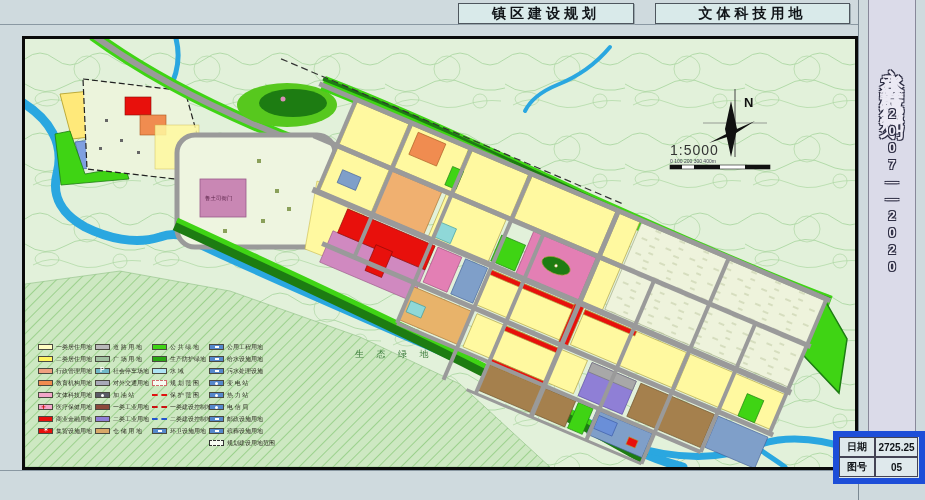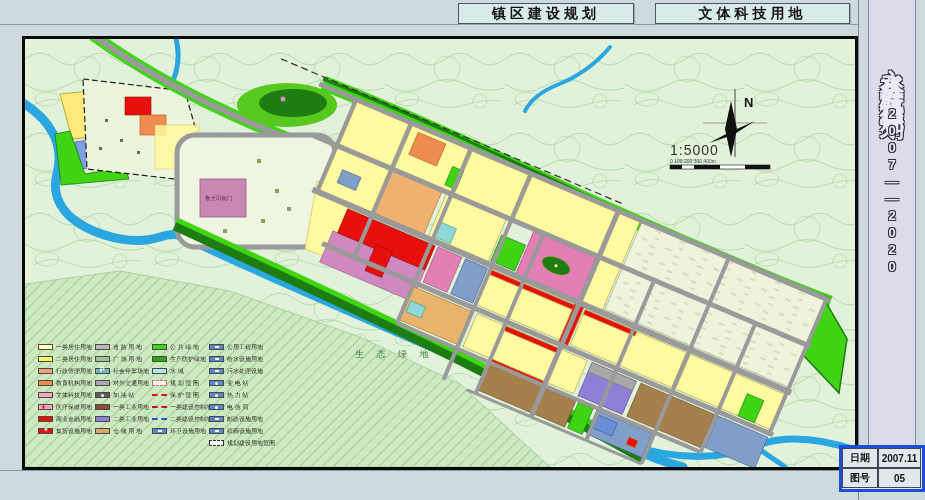--- a/index.html
+++ b/index.html
@@ -21,22 +21,22 @@
            border-left:1px solid #7a8892;}
   .sidebar-panel{position:absolute;left:9px;top:0;width:46px;height:459px;background:#dbdbe9;
            border-left:1px solid #88889a;border-right:1px solid #88889a;
            display:flex;flex-direction:column;align-items:center;}
   .v-title{writing-mode:vertical-rl;text-orientation:upright;margin-top:50px;
            font-weight:bold;font-size:24px;letter-spacing:5px;color:#eceaf4;
            text-shadow:-1px -1px 0 #2e2e44,1px -1px 0 #2e2e44,-1px 1px 0 #2e2e44,1px 1px 0 #2e2e44;}
   .v-period{writing-mode:vertical-rl;text-orientation:upright;margin-top:6px;
            font-weight:bold;font-size:13px;letter-spacing:2px;color:#eceaf4;
            text-shadow:-1px -1px 0 #2e2e44,1px -1px 0 #2e2e44,-1px 1px 0 #2e2e44,1px 1px 0 #2e2e44;}
-  .stamp{position:absolute;right:0;bottom:8px;width:80px;height:41px;background:#dfe9ec;
-         border:3px solid #1d4ed8;display:grid;grid-template-columns:36px 43px;grid-template-rows:20px 20px;margin-top:40px;}
+  .stamp{position:absolute;right:0;bottom:16px;width:80px;height:41px;background:#dfe9ec;
+         border:6px solid #1d4ed8;display:grid;grid-template-columns:36px 43px;grid-template-rows:20px 20px;margin-top:40px;}
   .stamp div{border:0.5px solid #445;display:flex;align-items:center;justify-content:center;
          font-size:10px;font-weight:bold;color:#101418;}
   
   .map-frame{position:absolute;left:22px;top:36px;width:836px;height:434px;border:3px solid #0a0a0a;
              background:#e0f0da;box-sizing:border-box;}
   
   .legend{position:absolute;left:38px;top:341px;width:236px;color:#23331f;}
   .legend-title{text-align:center;font-size:11px;font-weight:bold;letter-spacing:14px;color:#1a2a16;margin-bottom:3px;}
   .legend-cols{display:flex;}
   .lcol{display:flex;flex-direction:column;}
@@ -390,18 +390,18 @@
   <div class="bottom-strip"></div>
 
   <div class="sidebar">
     <div class="sidebar-panel">
       <div class="v-title">永登县连城镇总体规划</div>
       <div class="v-period">2007——2020</div>
     </div>
   </div>
   <div class="stamp">
     <div>日期</div>
-    <div>2007.11</div>
+    <div>2725.25</div>
     <div>图号</div>
     <div>05</div>
   </div>
 
 </div>
 
 </body></html>

